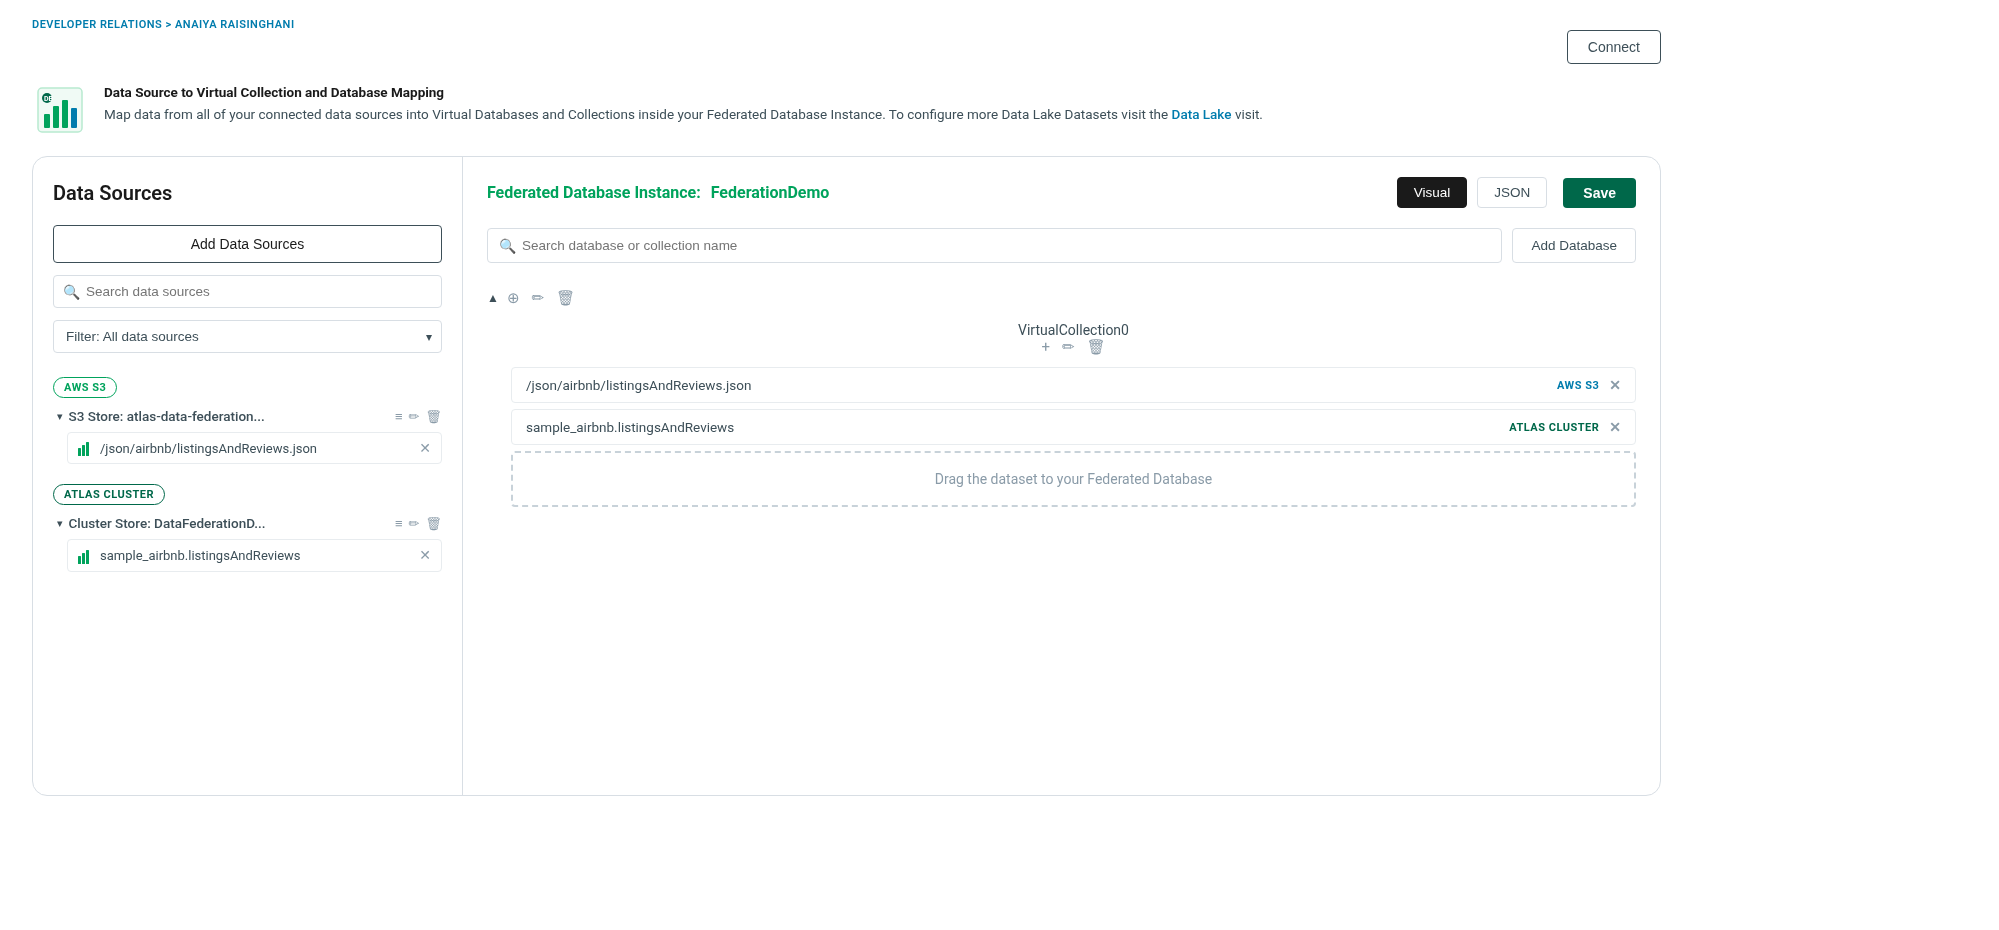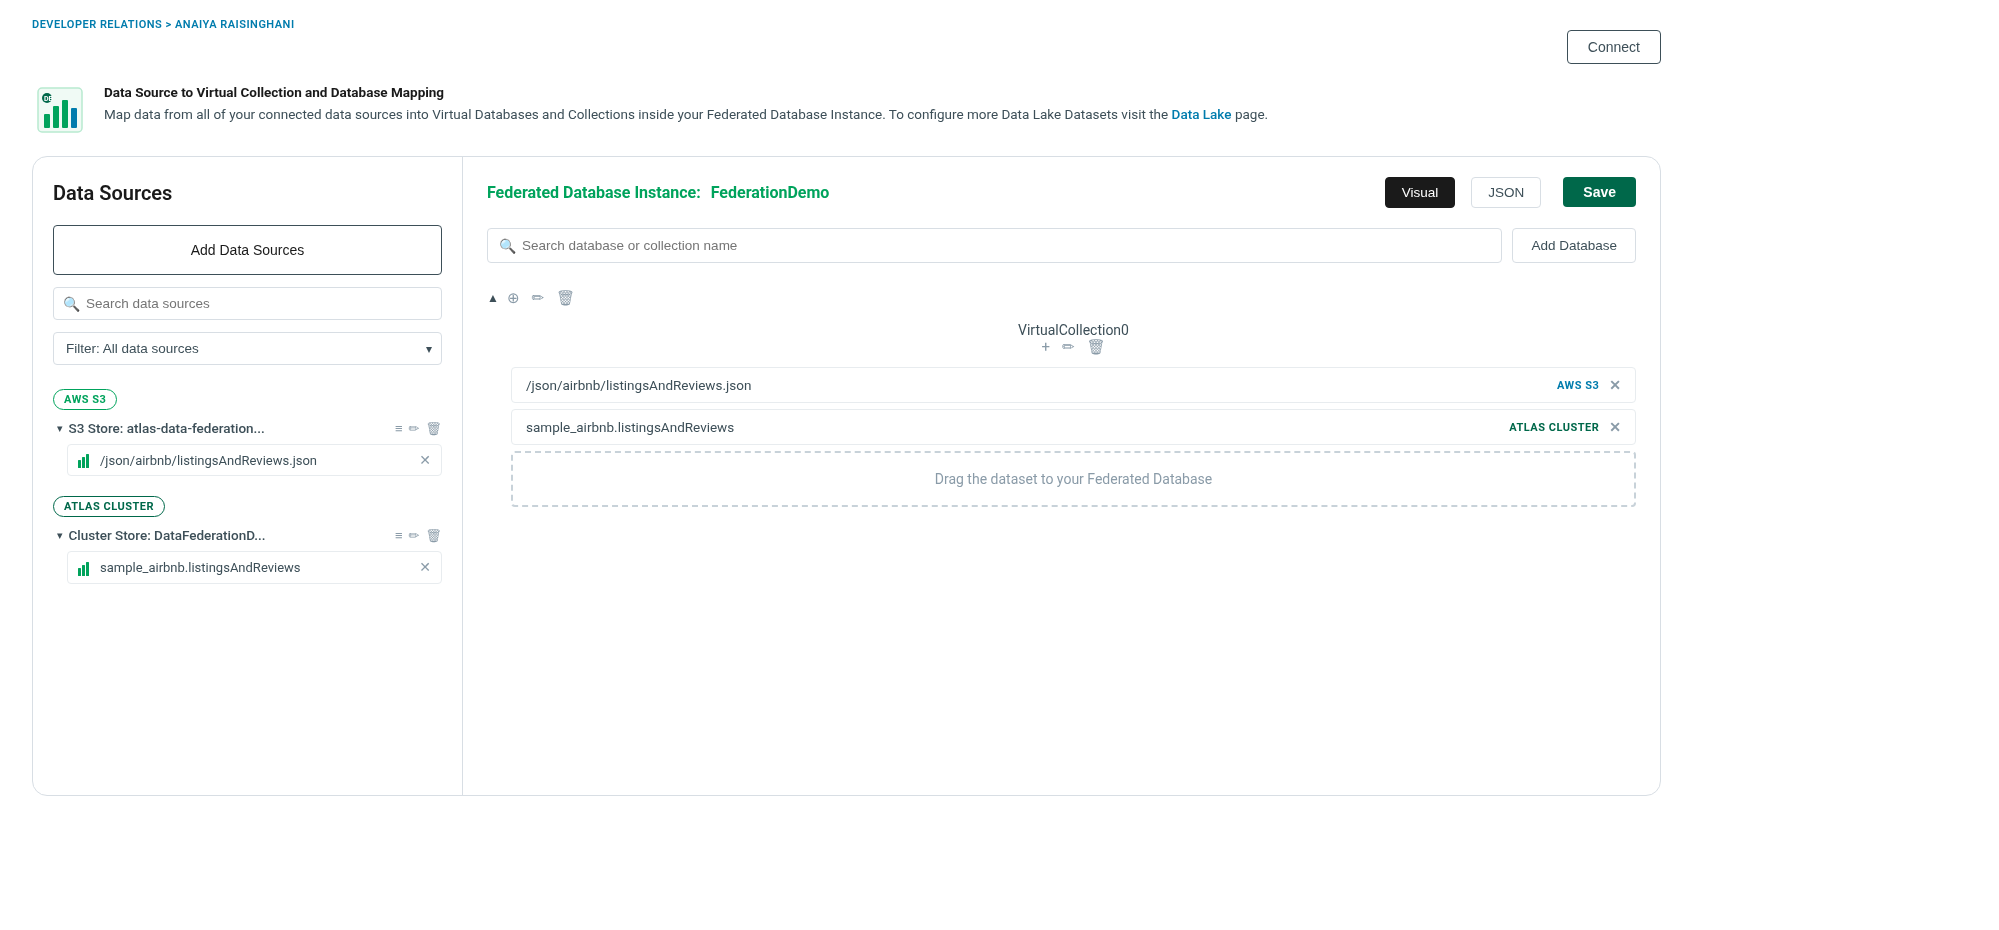--- a/index.html
+++ b/index.html
@@ -95,21 +95,21 @@
       padding: 24px 20px;
     }
     .sidebar-title {
       font-size: 20px;
       font-weight: 600;
       color: #1a1a1a;
       margin-bottom: 20px;
     }
     .add-datasource-btn {
       width: 100%;
-      padding: 16px 0;
+      padding: 10px 0;
       border: 1.5px solid #3d4f58;
       border-radius: 4px;
       background: #fff;
       color: #1a1a1a;
       font-size: 14px;
       cursor: pointer;
       font-weight: 500;
       margin-bottom: 12px;
     }
 
@@ -241,22 +241,22 @@
       font-size: 16px;
       font-weight: 600;
       color: #3d4f58;
     }
     .panel-title span {
       color: #00A35C;
       font-weight: 700;
     }
     .view-toggle {
       display: flex;
-      align-items: flex-start;
-      gap: 16px;
+      align-items: flex-end;
+      gap: 10px;
     }
     .toggle-btn {
       padding: 7px 16px;
       border-radius: 4px;
       border: 1.5px solid #d8dee4;
       background: #fff;
       font-size: 13.5px;
       cursor: pointer;
       color: #3d4f58;
     }
@@ -444,21 +444,21 @@
         <rect x="28" y="16" width="6" height="28" fill="#00A35C" rx="1"></rect>
         <rect x="37" y="24" width="6" height="20" fill="#007CAD" rx="1"></rect>
         <circle cx="13" cy="14" r="5" fill="#00684A"></circle>
         <text x="10" y="17" font-size="7" fill="white" font-weight="bold">DB</text>
       </svg>
     </div>
     <div class="info-text">
       <strong>Data Source to Virtual Collection and Database Mapping</strong><br>
       <span>Map data from all of your connected data sources into Virtual Databases and Collections inside your Federated Database Instance. To configure more Data Lake Datasets visit the</span>
       <a href="#" class="info-link">Data Lake</a>
-      <span>page.</span>
+      <span>visit.</span>
     </div>
   </div>
 
   <div class="main-content">
 
     <div class="sidebar">
       <div class="sidebar-title">Data Sources</div>
 
       <button class="add-datasource-btn">Add Data Sources</button>
 

